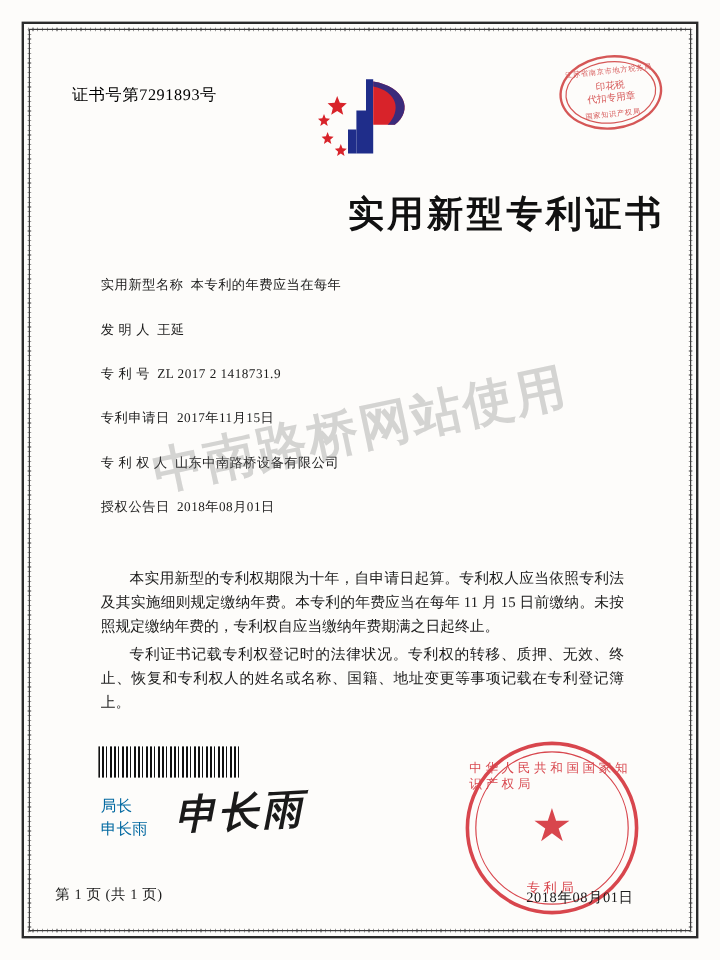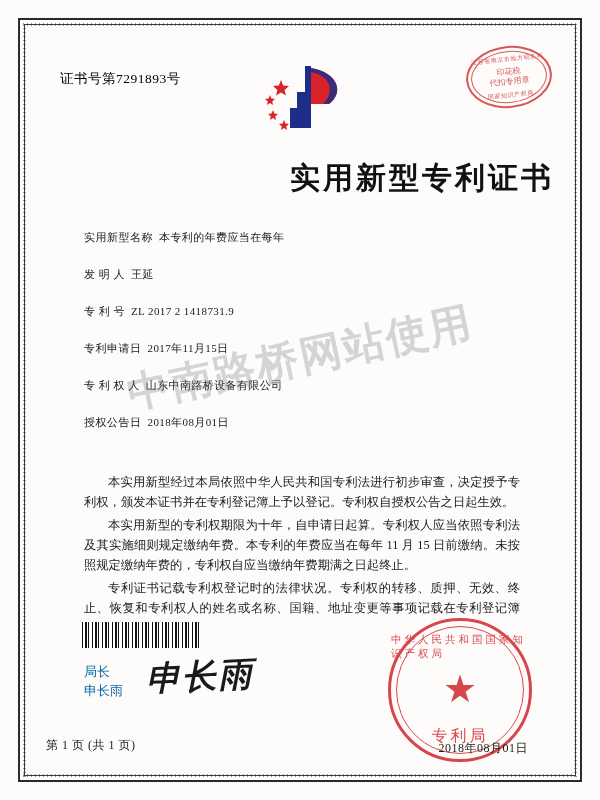--- a/index.html
+++ b/index.html
@@ -224,21 +224,21 @@
     text-align: left;
     font-size: 10.5px;
     color: #d01f28;
     letter-spacing: 3px;
     font-family: "Liberation Sans", sans-serif;
   }
   .seal-arc-bot {
     position: absolute;
     bottom: 12px; left: 0; right: 0;
     text-align: center;
-    font-size: 16px;
+    font-size: 11px;
     color: #d01f28;
     letter-spacing: 3px;
     font-family: "Liberation Sans", sans-serif;
   }
   .seal-star {
     position: absolute;
     left: 50%; top: 50%;
     transform: translate(-50%,-52%);
     font-size: 38px;
     color: #d01f28;
@@ -341,21 +341,20 @@
         <span class="field-label">专 利 权 人</span>
         <span class="field-value">山东中南路桥设备有限公司</span>
       </div>
       <div class="field-row">
         <span class="field-label">授权公告日</span>
         <span class="field-value">2018年08月01日</span>
       </div>
     </div>
 
     <div class="body-text">
-      <p>本实用新型经过本局依照中华人民共和国专利法进行初步审查，决定授予专利权，颁发本证书并在专利登记簿上予以登记。专利权自授权公告之日起生效。</p>
       <p>本实用新型的专利权期限为十年，自申请日起算。专利权人应当依照专利法及其实施细则规定缴纳年费。本专利的年费应当在每年 11 月 15 日前缴纳。未按照规定缴纳年费的，专利权自应当缴纳年费期满之日起终止。</p>
       <p>专利证书记载专利权登记时的法律状况。专利权的转移、质押、无效、终止、恢复和专利权人的姓名或名称、国籍、地址变更等事项记载在专利登记簿上。</p>
     </div>
 
     <div class="barcode"></div>
 
     <div class="sig-block">
       <div>局长</div>
       <div>申长雨</div>
     </div>

